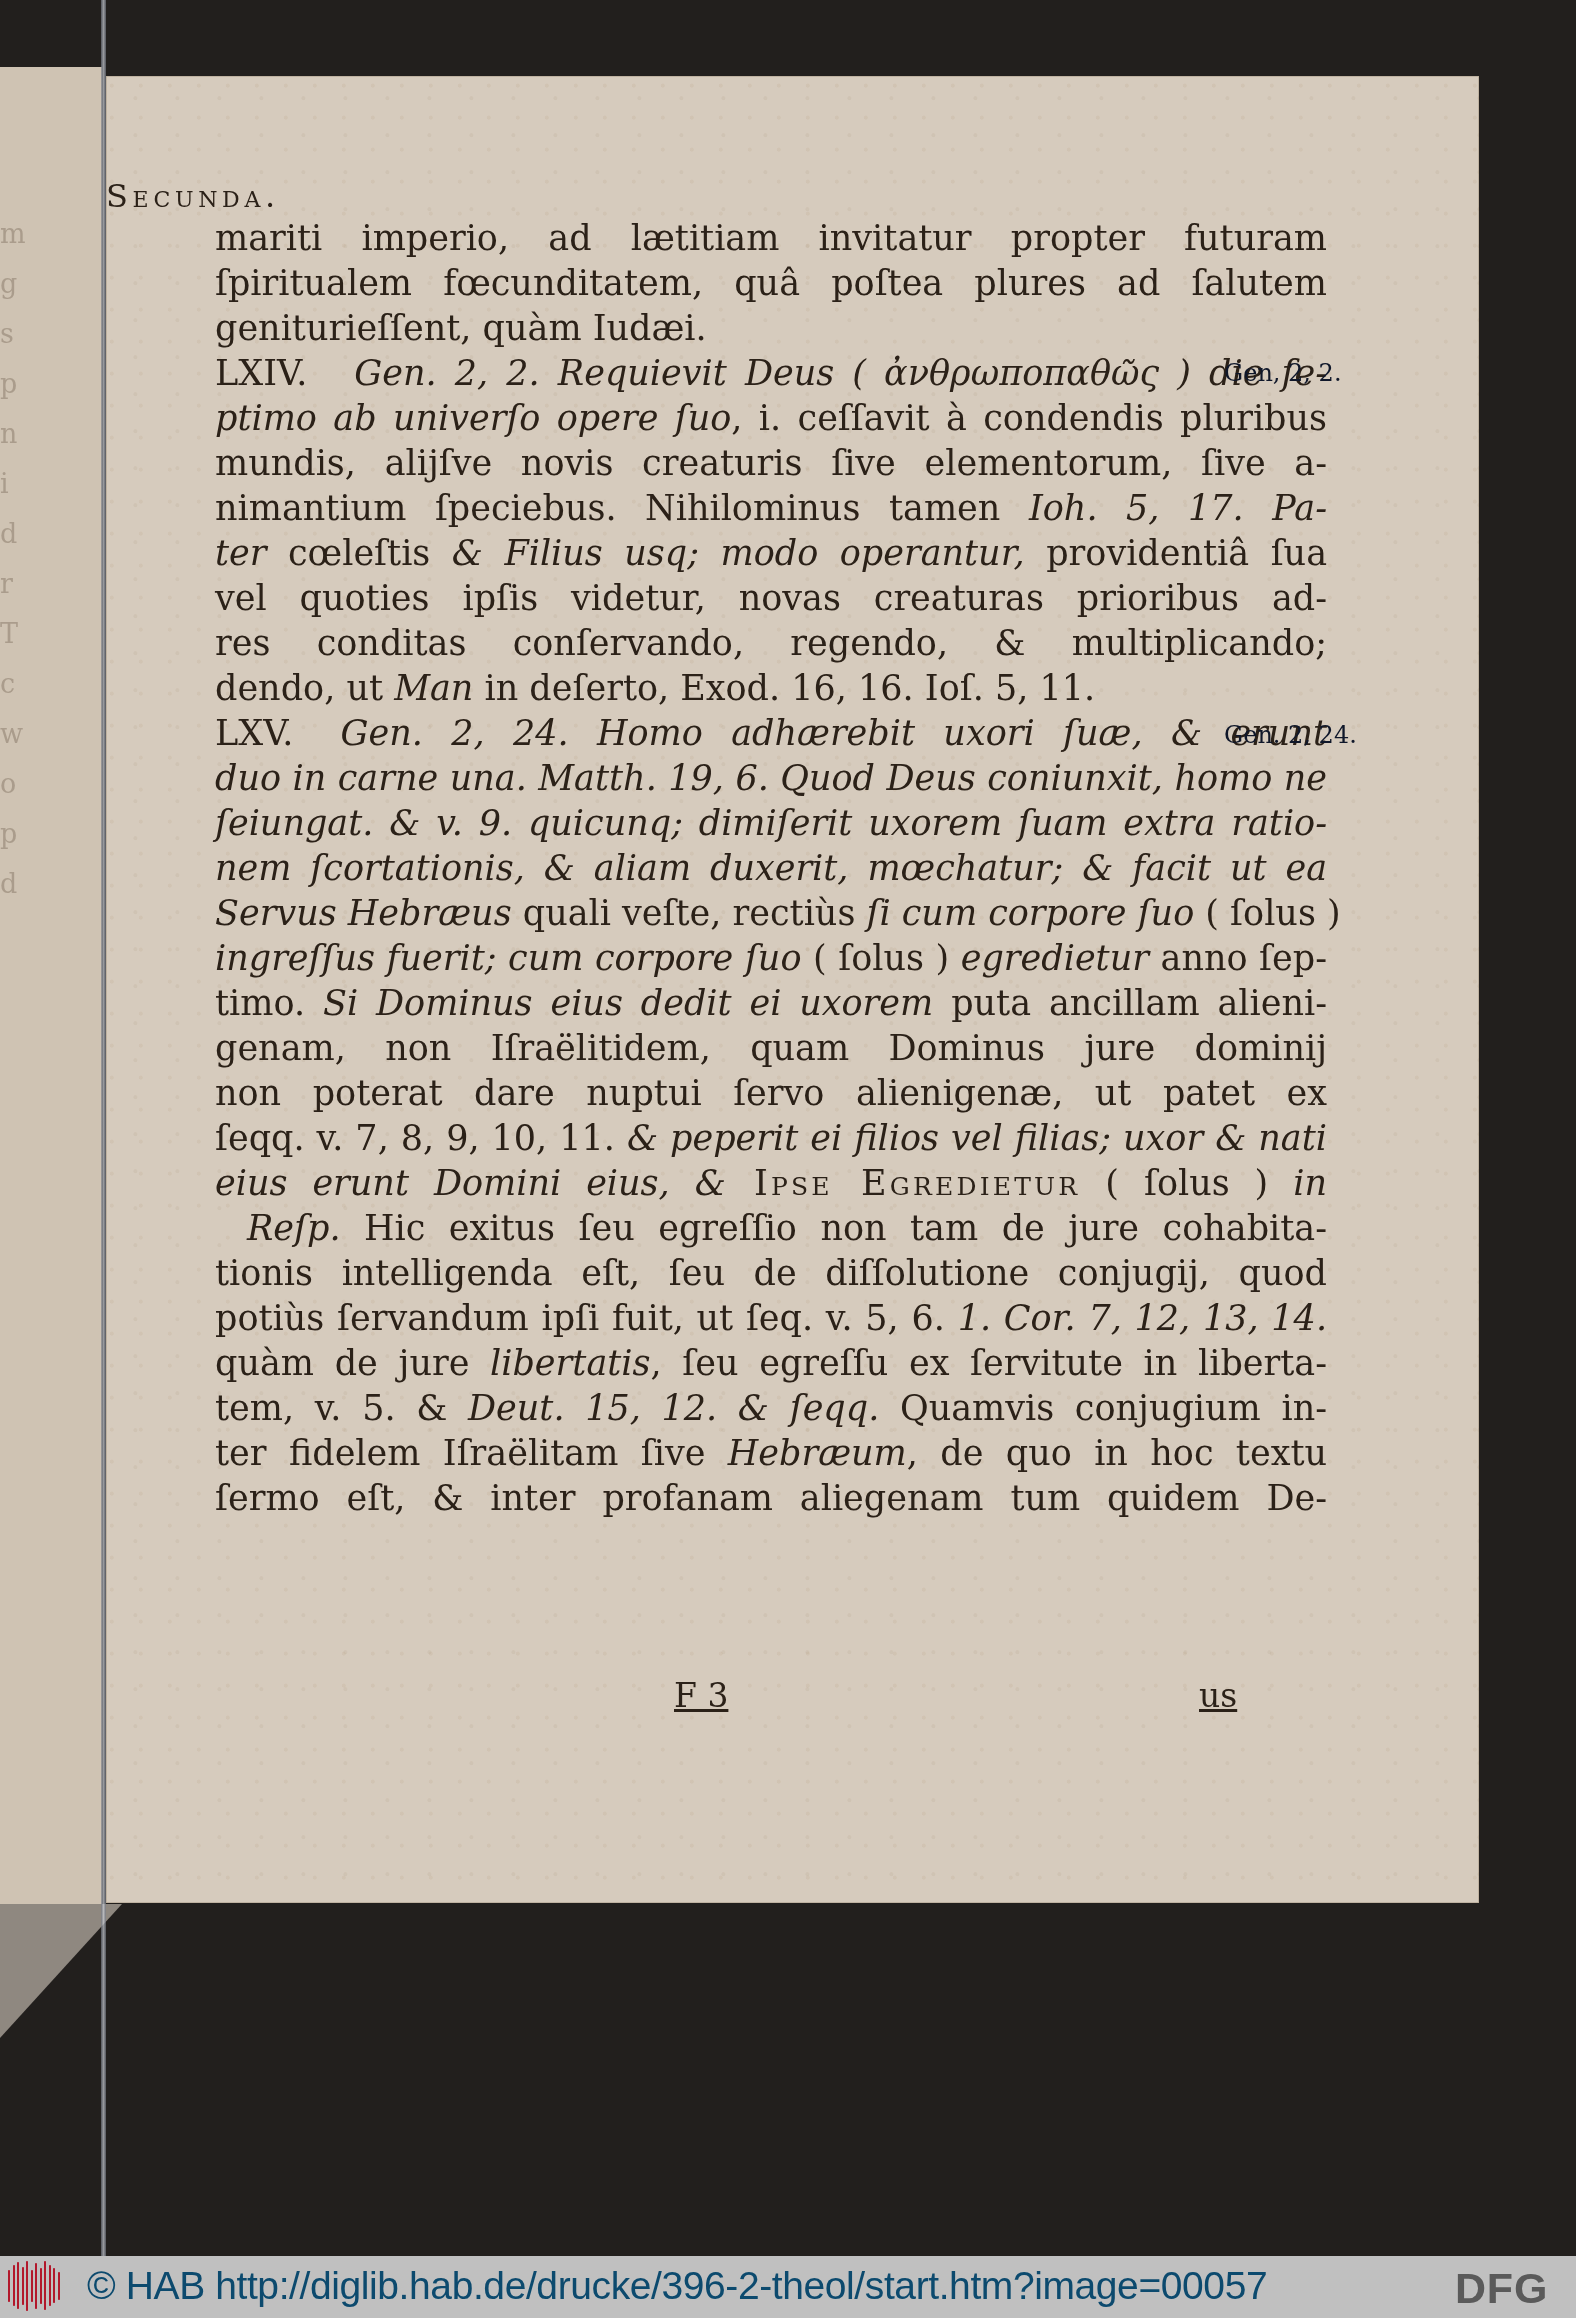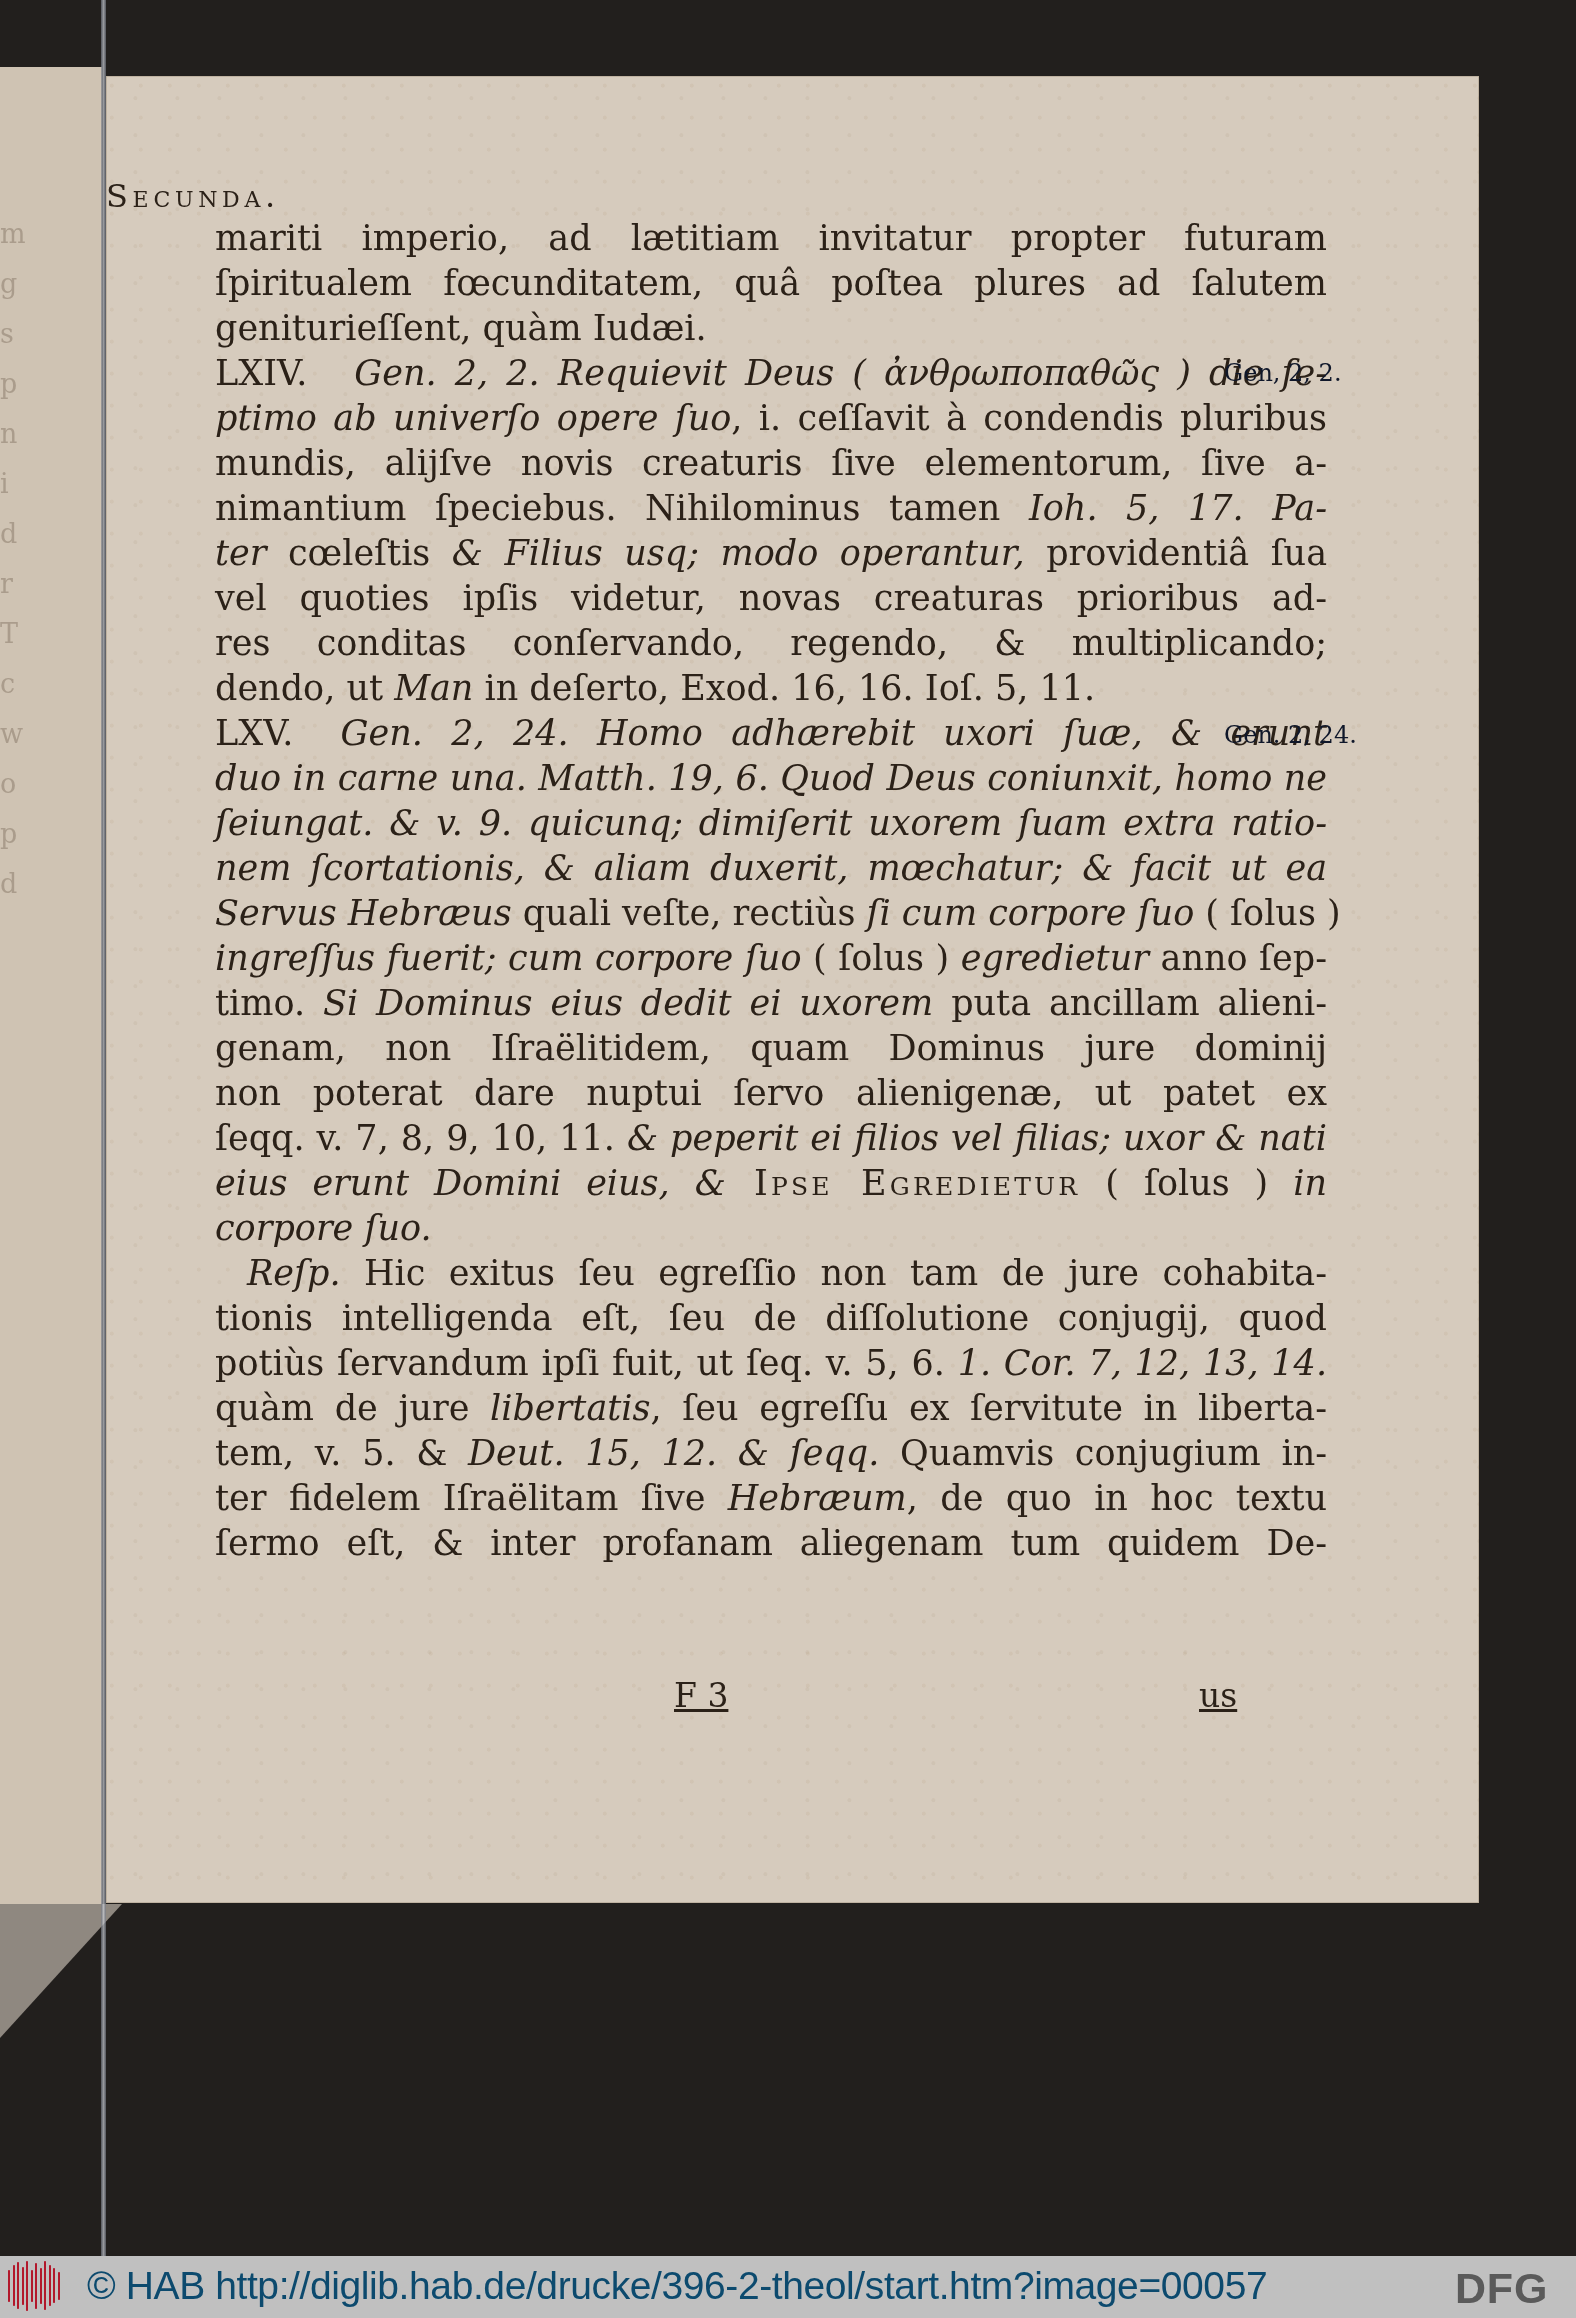--- a/index.html
+++ b/index.html
@@ -135,21 +135,20 @@
       <span class="line"><span class="it">duo in carne una. Matth. 19, 6.  Quod Deus coniunxit, homo ne</span></span>
       <span class="line"><span class="it">ſeiungat. &amp; v. 9. quicunq; dimiſerit uxorem ſuam extra ratio-</span></span>
       <span class="line"><span class="it">nem ſcortationis, &amp; aliam duxerit, mœchatur; &amp; facit ut ea</span></span>
       <span class="line"><span class="it">Servus Hebræus</span><span> quali veſte, rectiùs </span><span class="it">ſi cum corpore ſuo</span><span> ( ſolus )</span></span>
       <span class="line"><span class="it">ingreſſus fuerit; cum corpore ſuo</span><span> ( ſolus ) </span><span class="it">egredietur</span><span> anno ſep-</span></span>
       <span class="line"><span>timo. </span><span class="it">Si Dominus eius dedit ei uxorem</span><span> puta ancillam alieni-</span></span>
       <span class="line"><span>genam, non Iſraëlitidem, quam Dominus jure dominij</span></span>
       <span class="line"><span>non poterat dare nuptui ſervo alienigenæ, ut patet ex</span></span>
       <span class="line"><span>ſeqq. v. 7, 8, 9, 10, 11. </span><span class="it">&amp; peperit ei filios vel filias; uxor &amp; nati</span></span>
       <span class="line"><span class="it">eius erunt Domini eius, &amp;</span><span class="sc"> Ipse Egredietur</span><span> ( ſolus ) </span><span class="it">in</span></span>
-      <span class="line last"><span class="it">corpore ſuo.</span></span>
       <span class="line"><span class="indent"></span><span class="it">Reſp.</span><span> Hic exitus ſeu egreſſio non tam de jure cohabita-</span></span>
       <span class="line"><span>tionis intelligenda eſt, ſeu de diſſolutione conjugij, quod</span></span>
       <span class="line"><span>potiùs ſervandum ipſi fuit, ut ſeq. v. 5, 6. </span><span class="it">1. Cor. 7, 12, 13, 14.</span></span>
       <span class="line"><span>quàm de jure </span><span class="it">libertatis</span><span>, ſeu egreſſu ex ſervitute in liberta-</span></span>
       <span class="line"><span>tem, v. 5. &amp; </span><span class="it">Deut. 15, 12. &amp; ſeqq.</span><span>    Quamvis conjugium in-</span></span>
       <span class="line"><span>ter fidelem Iſraëlitam ſive </span><span class="it">Hebræum</span><span>, de quo in hoc textu</span></span>
       <span class="line"><span>ſermo eſt, &amp; inter profanam aliegenam tum quidem De-</span></span>
     </div>
   <div id="margin-notes">
       <div class="margin-note" style="top: 283px;">Gen, 2, 2.</div>

